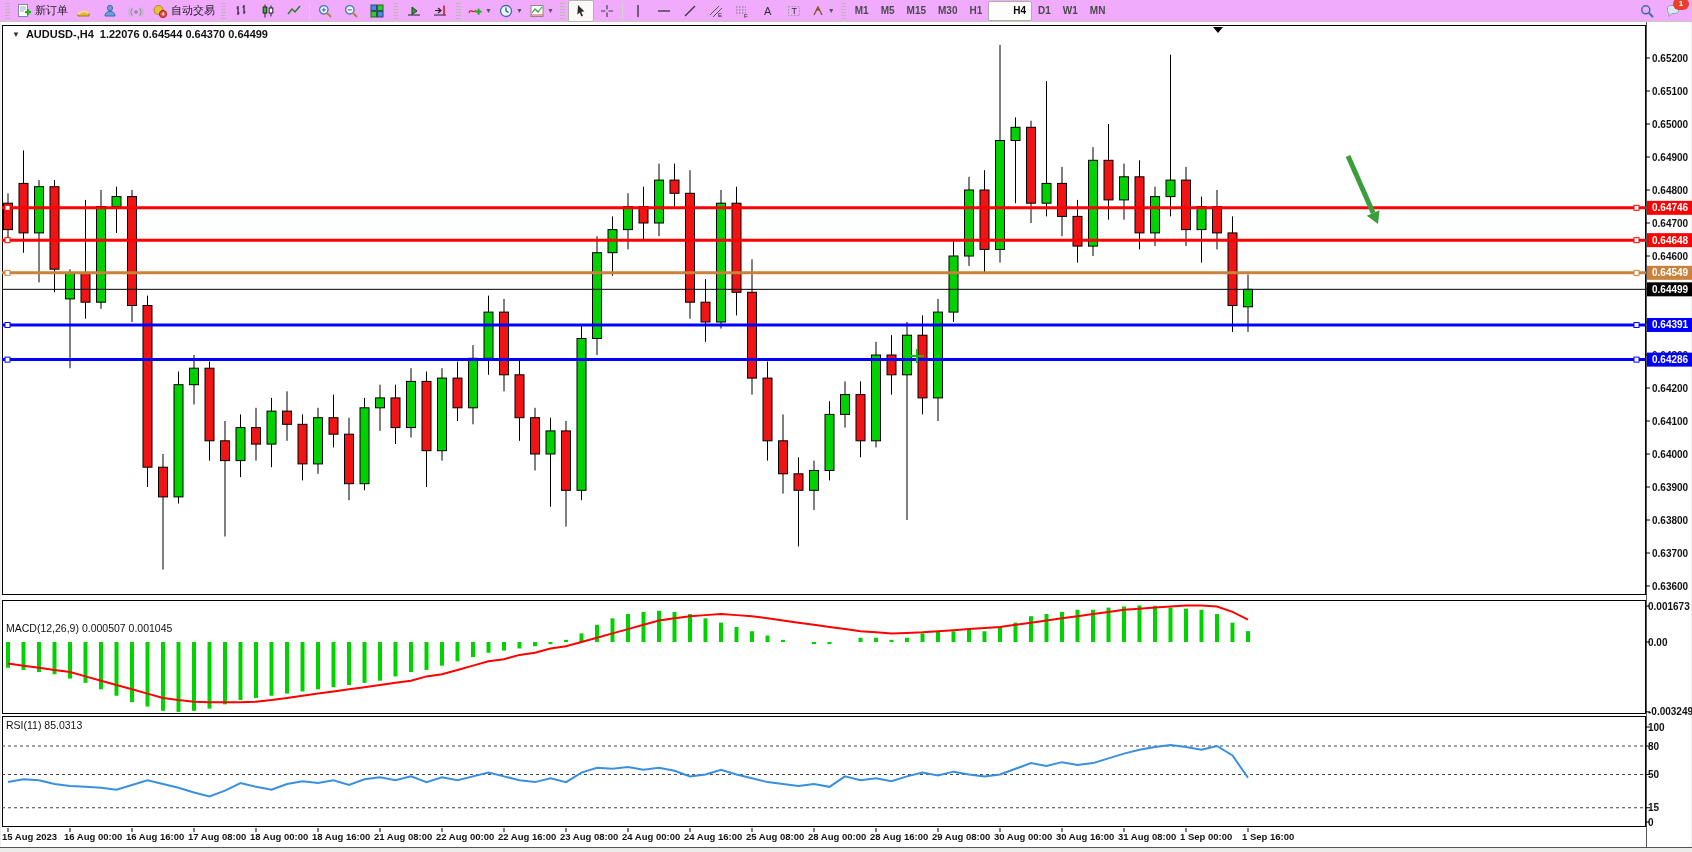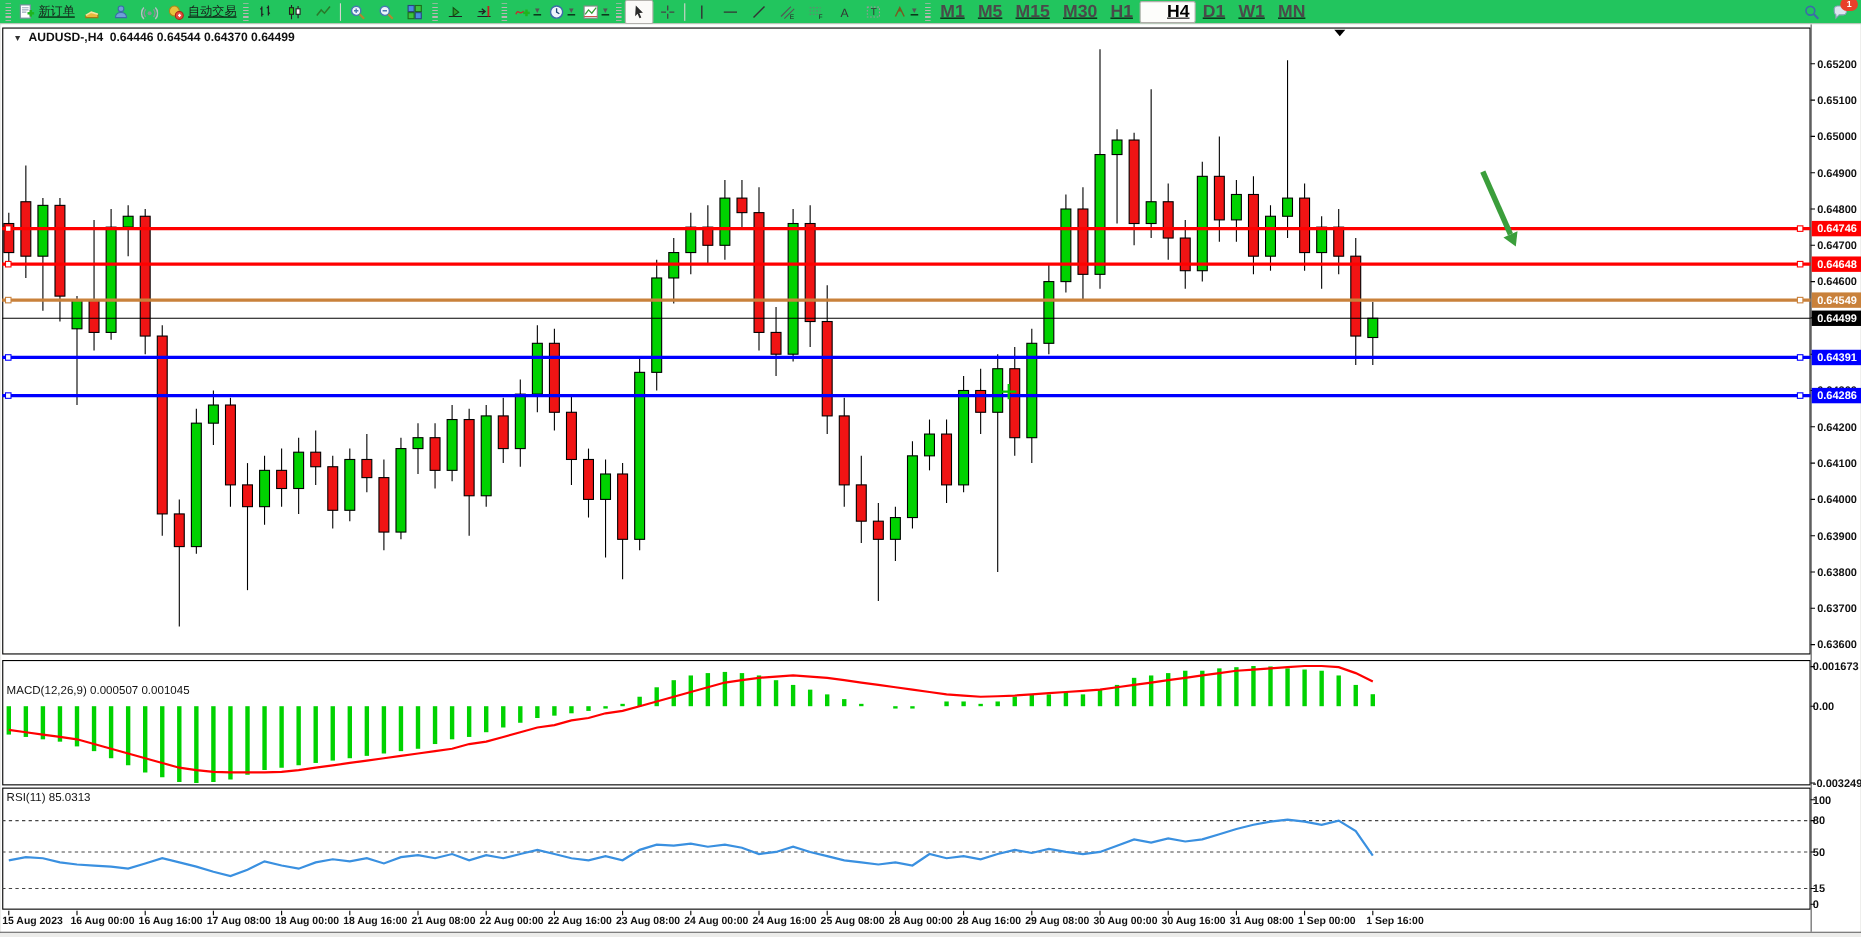--- a/index.html
+++ b/index.html
@@ -1,30 +1,30 @@
 <!DOCTYPE html>
 <html><head>
 <meta charset="utf-8">
 <style>
   html,body{margin:0;padding:0;width:1692px;height:852px;overflow:hidden;
     font-family:"Liberation Sans",sans-serif;background:#f0efed;}
   #app{position:relative;width:1692px;height:852px;}
   
-  .toolbar{position:absolute;top:0;left:0;width:1692px;height:22px;background:#22c55e;
-    border-bottom:1px solid #c9c7c3;display:flex;align-items:center;padding-left:2px;box-sizing:border-box;text-decoration:underline;}
+  .toolbar{position:absolute;top:0;left:0;width:1692px;height:22px;background:#f0abfc;
+    border-bottom:1px solid #c9c7c3;display:flex;align-items:center;padding-left:2px;box-sizing:border-box;}
   .tb-grip{width:5px;height:16px;margin:0 3px;
     background:repeating-linear-gradient(180deg,#b9b7b3 0 1px,transparent 1px 3px);}
   .tb-sep{width:1px;height:16px;background:#d6d4d0;margin:0 2px;}
   .tb-btn{height:20px;min-width:20px;display:flex;align-items:center;justify-content:center;
     padding:0 2px;border:1px solid transparent;border-radius:2px;cursor:default;}
   .tb-btn.pressed{background:#fbfaf8;border-color:#b4b2ae;}
   .tb-label{font-size:11px;color:#1a1a1a;margin-left:3px;white-space:nowrap;}
   .caret{font-size:7px;color:#555;margin-left:2px;}
   .ic{width:16px;height:16px;display:block;}
-  .tf-btn{font-size:16px;font-weight:bold;color:#4a4a4a;padding:0 5px;height:18px;line-height:18px;
+  .tf-btn{font-size:10px;font-weight:bold;color:#4a4a4a;padding:0 5px;height:18px;line-height:18px;
     border:1px solid transparent;border-radius:2px;}
   .tf-btn.active{background:#fdfdfb;border-color:#b0aeaa;color:#000;padding-left:24px;}
   .tb-right{margin-left:auto;display:flex;align-items:center;margin-right:6px;}
   .chat-wrap{position:relative;}
   .badge{position:absolute;top:-3px;right:-4px;min-width:12px;height:12px;border-radius:7px;
     background:#e8402a;color:#fff;font-size:8px;font-weight:bold;text-align:center;line-height:12px;padding:0 2px;}
   
   #chart-wrap{position:absolute;top:22px;left:0;width:1692px;height:830px;}
   #chart{position:absolute;top:0;left:0;}
   .overlay{position:absolute;font-size:11px;color:#111;white-space:nowrap;pointer-events:none;}
@@ -693,21 +693,21 @@
         <text x="1118" y="818" font-size="9.5px" font-weight="bold" fill="#111" font-family="Liberation Sans,sans-serif">31 Aug 08:00</text>
         <line x1="1186" y1="806" x2="1186" y2="810" stroke="#000"></line>
         <text x="1180" y="818" font-size="9.5px" font-weight="bold" fill="#111" font-family="Liberation Sans,sans-serif">1 Sep 00:00</text>
         <line x1="1248" y1="806" x2="1248" y2="810" stroke="#000"></line>
         <text x="1242" y="818" font-size="9.5px" font-weight="bold" fill="#111" font-family="Liberation Sans,sans-serif">1 Sep 16:00</text>
       </svg>
 
     <div class="overlay chart-title">
       <span class="tri">▼</span>
       <span>AUDUSD-,H4</span>
-      <span>0.64446  0.64544  0.64370  0.64499</span>
+      <span>1.22076  0.64544  0.64370  0.64499</span>
     </div>
 
     <div class="overlay panel-label" style="left:6px;top:600px;">
       <span>MACD(12,26,9)</span> <span>0.000507 0.001045</span>
     </div>
     <div class="overlay panel-label" style="left:6px;top:697px;">
       <span>RSI(11)</span> <span>85.0313</span>
     </div>
   </div>
 </div>

